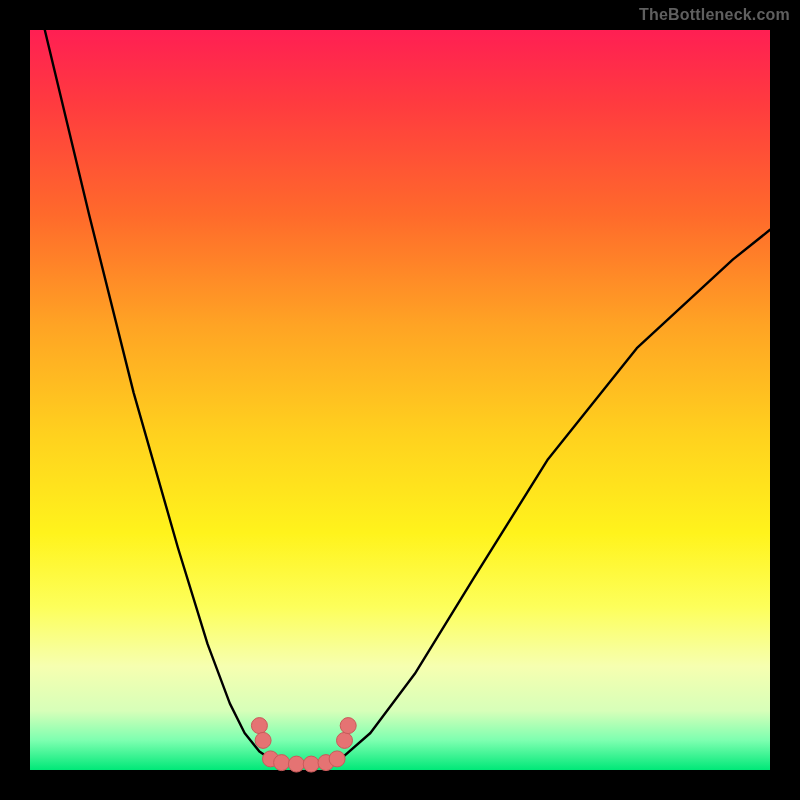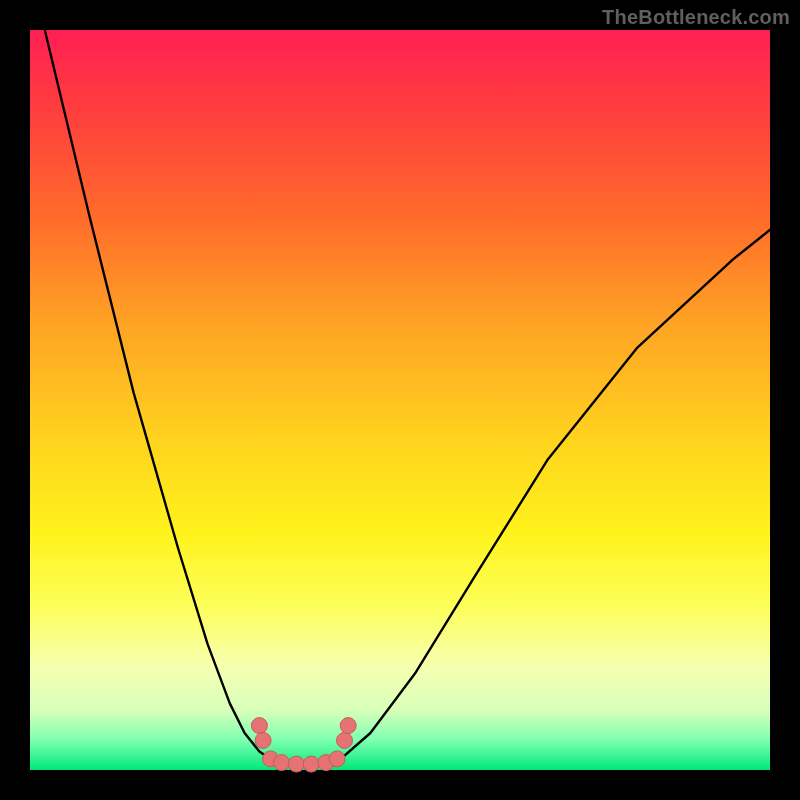--- a/index.html
+++ b/index.html
@@ -36,21 +36,21 @@
       #d7ffb9 92%,
       #7dffb0 96%,
       #00e878 100%
     );
   }
   .watermark {
     position: absolute;
     top: 6px;
     right: 10px;
     color: #5f5f5f;
-    font-size: 20px;
+    font-size: 16px;
     font-weight: 600;
     letter-spacing: 0.2px;
     pointer-events: none;
   }
   svg.overlay {
     position: absolute;
     left: 0;
     top: 0;
     width: 740px;
     height: 740px;

